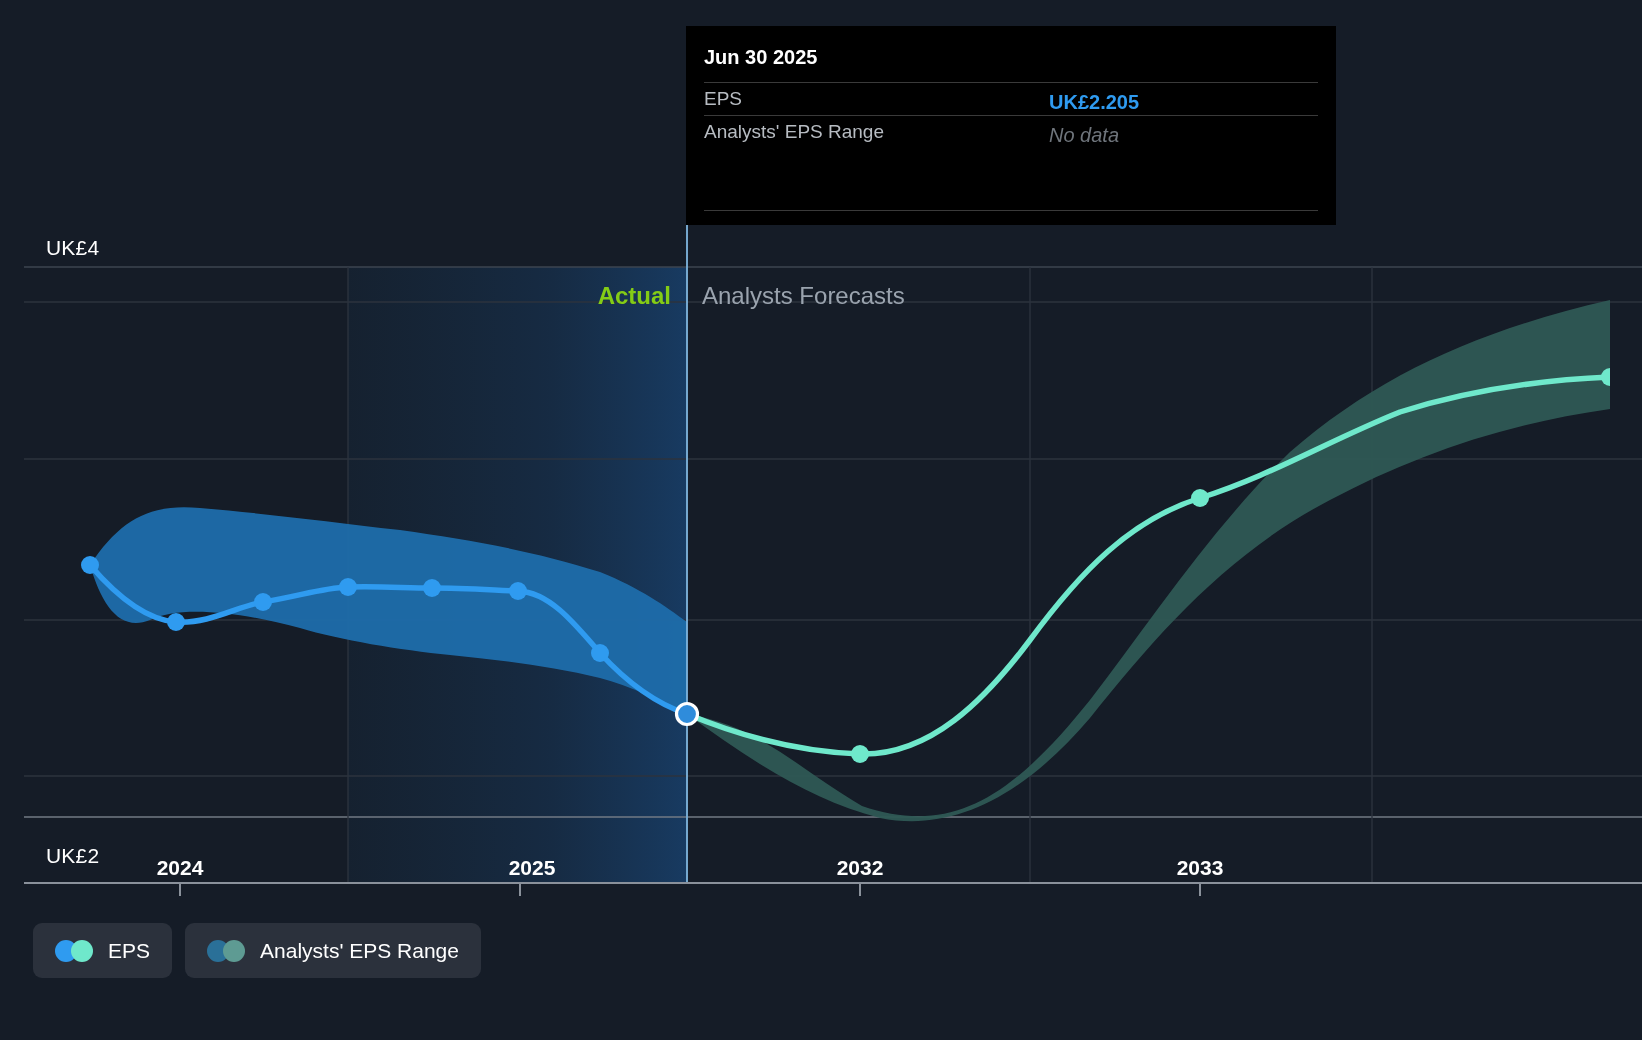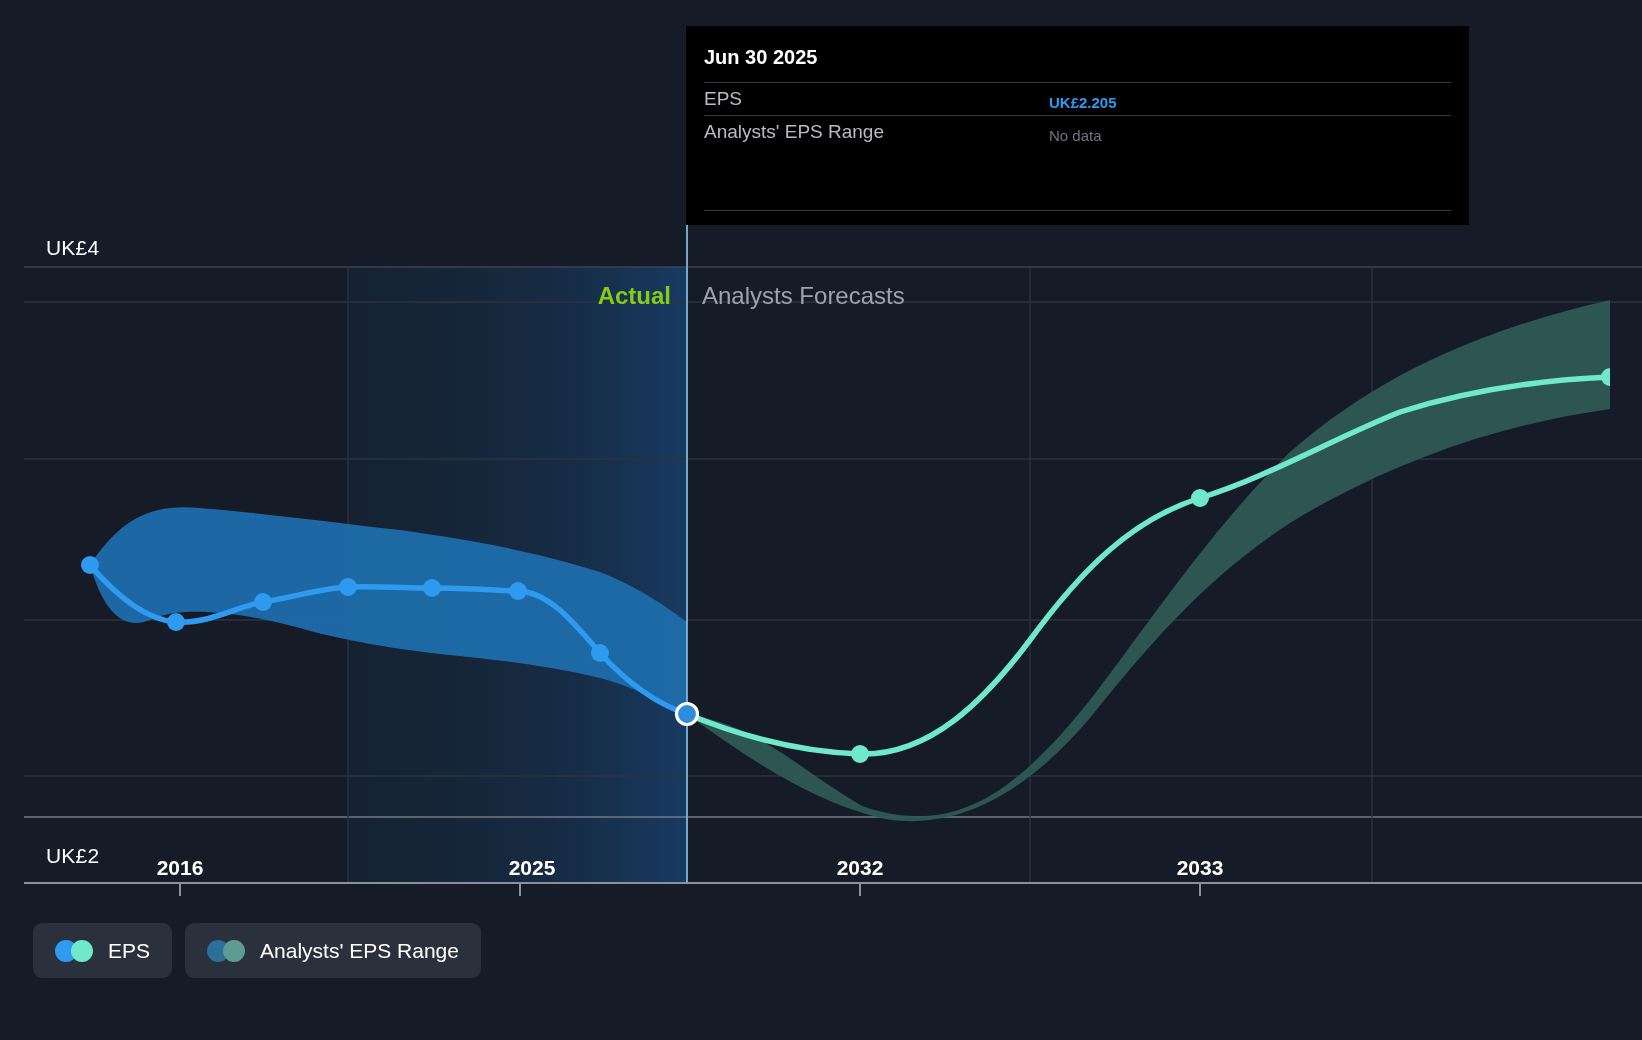--- a/index.html
+++ b/index.html
@@ -63,21 +63,21 @@
     top: 282px;
     color: #9AA3AE;
     font-size: 24px;
     white-space: nowrap;
   }
 
   
   #tooltip {
     position: absolute;
     left: 686px; top: 26px;
-    width: 783px; height: 199px;
+    width: 650px; height: 199px;
     background: #000000;
     padding: 20px 18px 0 18px;
   }
   #tooltip-title {
     color: #FFFFFF;
     font-size: 20px;
     font-weight: bold;
     padding-bottom: 13px;
     white-space: nowrap;
   }
@@ -86,23 +86,23 @@
     align-items: center;
     border-top: 1px solid #3A3A3A;
     height: 33px;
   }
   .tt-key {
     flex: 0 0 345px;
     color: #B7BCC2;
     font-size: 19px;
     white-space: nowrap;
   }
-  .tt-val { font-size: 15px; font-weight: bold; white-space: nowrap; margin-top: 6px; }
+  .tt-val { font-size: 20px; font-weight: bold; white-space: nowrap; margin-top: 6px; }
   .tt-val.accent  { color: #2F9BF0; }
-  .tt-val.nodata  { color: #6F757C; font-weight: normal; }
+  .tt-val.nodata  { color: #6F757C; font-weight: normal; font-style: italic; }
   #tooltip-footer {
     position: absolute;
     left: 18px; right: 18px; bottom: 14px;
     border-top: 1px solid #3A3A3A;
     height: 1px;
   }
 
   
   #legend {
     position: absolute;
@@ -253,21 +253,21 @@
         <line x1="520" y1="883" x2="520" y2="896"></line>
         <line x1="860" y1="883" x2="860" y2="896"></line>
         <line x1="1200" y1="883" x2="1200" y2="896"></line>
       </g>
     </svg>
   </div>
 
   <div class="y-axis-label" id="y-label-top">UK£4</div>
   <div class="y-axis-label" id="y-label-bot">UK£2</div>
 
-  <div class="x-axis-label" style="left:180px">2016</div>
+  <div class="x-axis-label" style="left:180px">2024</div>
   <div class="x-axis-label" style="left:532px">2025</div>
   <div class="x-axis-label" style="left:860px">2032</div>
   <div class="x-axis-label" style="left:1200px">2033</div>
 
   <div id="actual-label">Actual</div>
   <div id="forecast-label">Analysts Forecasts</div>
 
   <div id="tooltip">
     <div id="tooltip-title">Jun 30 2025</div>
 

